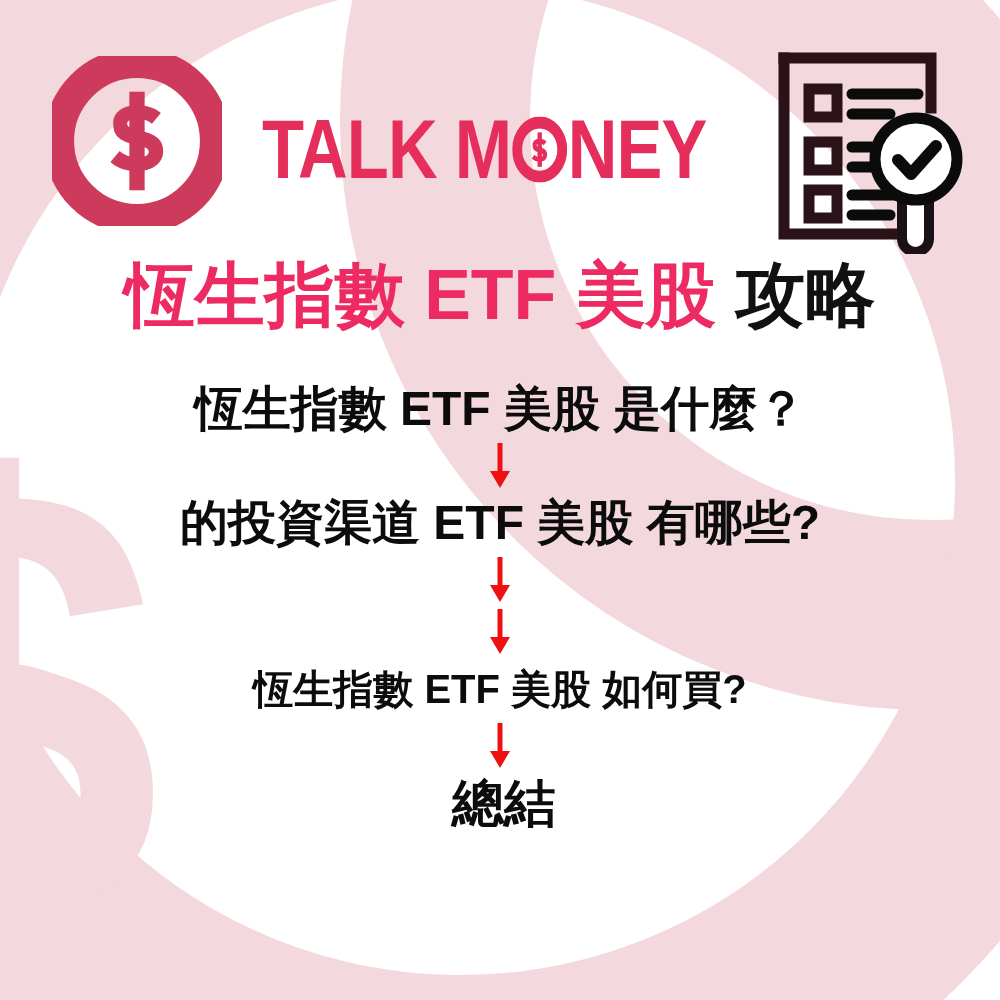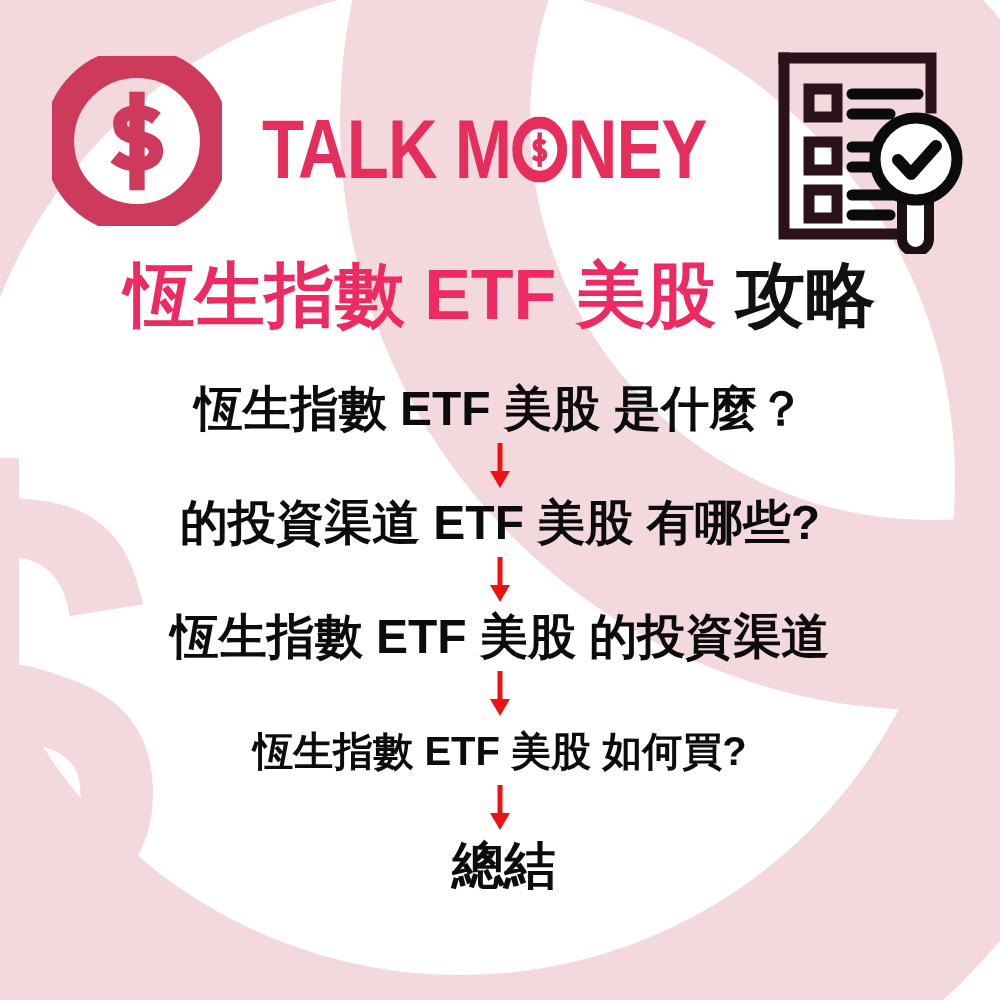--- a/index.html
+++ b/index.html
@@ -245,21 +245,20 @@
 
       <div class="flow-item size-2">的投資渠道 ETF 美股 有哪些?</div>
 
       <div class="flow-arrow">
         <svg width="22" height="46" viewBox="0 0 22 46" xmlns="http://www.w3.org/2000/svg" aria-hidden="true">
           <line x1="11" y1="0" x2="11" y2="30" stroke="#ee1111" stroke-width="5"></line>
           <polygon points="11,45 1,28 21,28" fill="#ee1111"></polygon>
         </svg>
       </div>
 
-      <div class="flow-item size-3">恆生指數 ETF 美股 的投資渠道</div>
 
       <div class="flow-arrow">
         <svg width="22" height="46" viewBox="0 0 22 46" xmlns="http://www.w3.org/2000/svg" aria-hidden="true">
           <line x1="11" y1="0" x2="11" y2="30" stroke="#ee1111" stroke-width="5"></line>
           <polygon points="11,45 1,28 21,28" fill="#ee1111"></polygon>
         </svg>
       </div>
 
       <div class="flow-item size-4">恆生指數 ETF 美股 如何買?</div>
 

